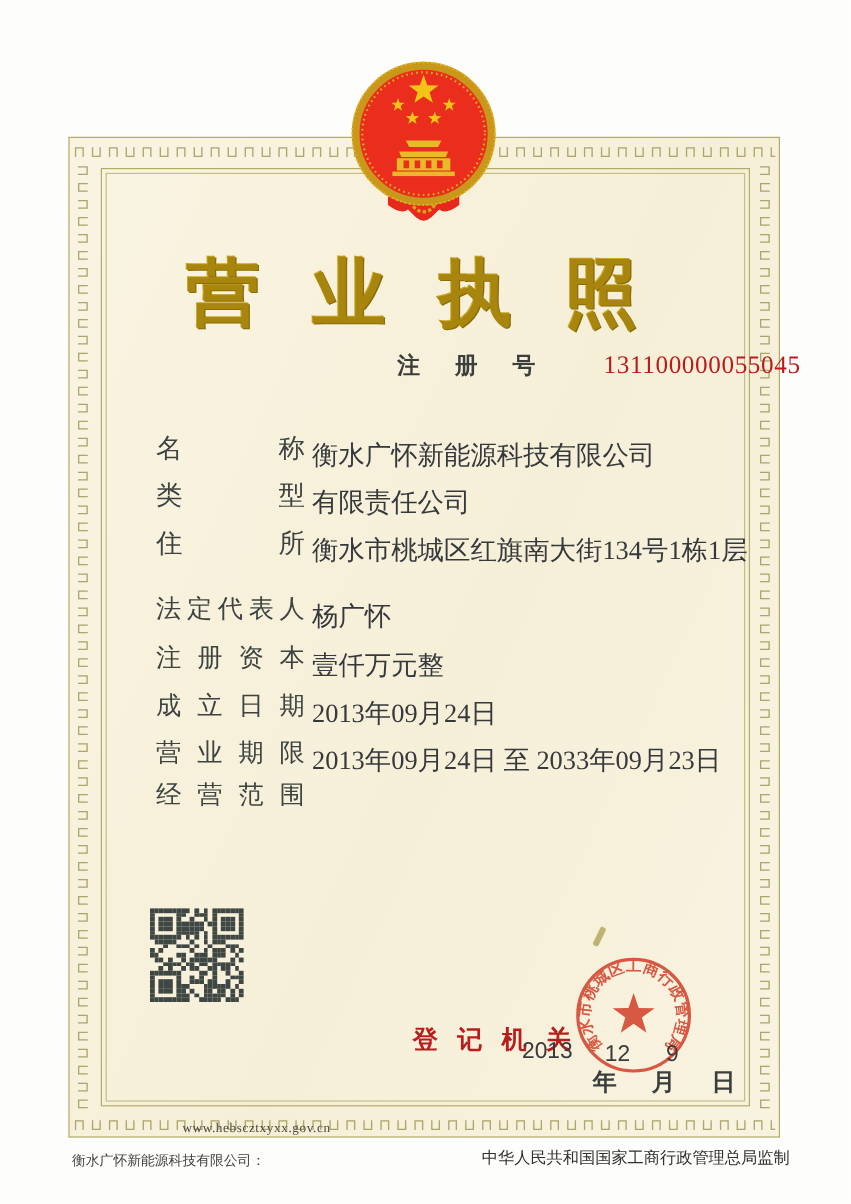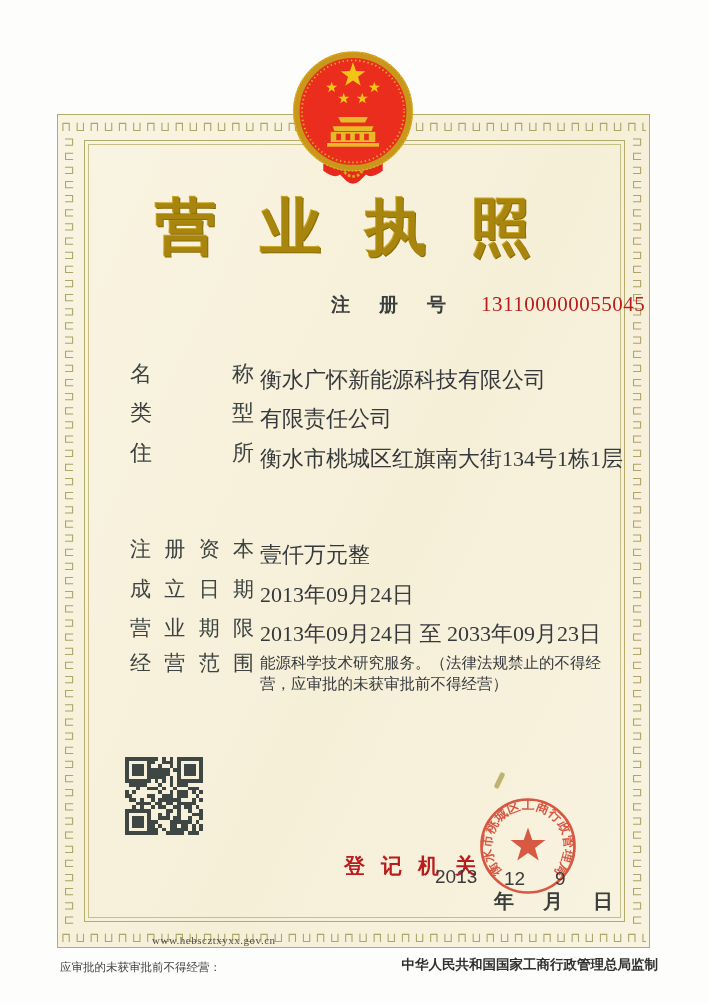--- a/index.html
+++ b/index.html
@@ -20,25 +20,25 @@
   .band.bottom{top:928px;}
   .band.v{top:137px;width:19px;height:790px;writing-mode:vertical-rl;text-align:left;}
   .band.left{left:60px;}
   .band.right{left:628px;}
   .frame-inner{position:absolute;left:84px;top:140px;width:539px;height:780px;
                border:1.6px solid #b3ab6a;}
   .frame-inner2{position:absolute;left:3px;top:3px;right:3px;bottom:3px;border:1px solid #c6bf85;}
 
   .emblem{position:absolute;left:288px;top:44px;width:130px;height:146px;}
 
-  .title{position:absolute;left:0;top:187px;width:709px;text-align:center;
+  .title{position:absolute;left:0;top:204px;width:709px;text-align:center;
          font-size:61px;font-weight:bold;letter-spacing:44px;padding-left:22px;box-sizing:border-box;
          color:#a8860e;text-shadow:1px 1px 0 #8a6c08, -1px -1px 0 #caa62a;}
 
-  .reg-line{position:absolute;left:331px;top:292px;display:flex;align-items:baseline;}
+  .reg-line{position:absolute;left:331px;top:292px;display:flex;align-items:baseline;gap:22px;}
   .reg-label{font-size:19px;letter-spacing:29px;color:#3a3e3c;font-weight:bold;}
   .reg-number{font-family:"Liberation Serif",serif;font-size:21px;color:#b91c1c;letter-spacing:.5px;margin-left:6px;text-align:center;}
 
   .row{position:absolute;left:115px;display:flex;align-items:flex-start;margin-left:15px;}
   .row .lbl{width:124px;min-width:124px;font-size:22px;color:#3c4340;
             text-align:justify;text-align-last:justify;line-height:1.1;}
   .row .val{margin-left:6px;font-family:"Liberation Serif",serif;font-size:22px;
             color:#35393c;line-height:1.4;padding-top:3px;}
   .r-name{top:362px;} .r-type{top:401px;} .r-addr{top:441px;}
   .r-legal{top:496px;} .r-cap{top:537px;justify-content:center;} .r-est{top:577px;} .r-term{top:616px;}
@@ -58,21 +58,21 @@
             transform:rotate(26deg);border-radius:2px;opacity:.85;}
 
   .d-num{position:absolute;font-family:Liberation Sans, sans-serif;font-size:19px;color:#3b3b3b;}
   .d-year{left:435px;top:866px;} .d-month{left:504px;top:868px;} .d-day{left:555px;top:868px;}
   .d-unit{position:absolute;font-size:20px;color:#3a3e3c;font-weight:bold;}
   .u-year{left:494px;top:888px;} .u-month{left:543px;top:888px;} .u-day{left:593px;top:888px;}
 
   .border-url{position:absolute;left:152px;top:934px;font-family:"Liberation Serif",serif;
               font-size:11px;color:#4b4b45;letter-spacing:.5px;z-index:5;}
   .footer-left{position:absolute;left:60px;top:960px;font-size:11.5px;color:#3f3f3f;}
-  .footer-right{position:absolute;right:51px;top:956px;font-size:13.5px;color:#2f2f2f;font-weight:bold;}
+  .footer-right{position:absolute;right:51px;top:956px;font-size:13.5px;color:#2f2f2f;font-weight:normal;}
 </style>
 </head>
 <body>
 
 <div class="page">
 
   <div class="paper"></div>
 
   <div class="frame-outer"></div>
   <div class="band h top">⊓⊔⊓⊔⊓⊔⊓⊔⊓⊔⊓⊔⊓⊔⊓⊔⊓⊔⊓⊔⊓⊔⊓⊔⊓⊔⊓⊔⊓⊔⊓⊔⊓⊔⊓⊔⊓⊔⊓⊔⊓⊔⊓⊔⊓⊔⊓⊔⊓⊔⊓⊔⊓⊔⊓⊔⊓⊔⊓⊔⊓⊔⊓⊔⊓⊔⊓⊔⊓⊔⊓⊔⊓⊔⊓⊔⊓⊔⊓⊔⊓⊔⊓⊔⊓⊔⊓⊔⊓⊔⊓⊔⊓⊔⊓⊔⊓⊔⊓⊔⊓⊔⊓⊔⊓⊔⊓⊔⊓⊔⊓⊔⊓⊔⊓⊔⊓⊔⊓⊔</div>
@@ -123,35 +123,38 @@
     <span class="val">衡水广怀新能源科技有限公司</span>
   </div>
   <div class="row r-type">
     <span class="lbl">类型</span>
     <span class="val">有限责任公司</span>
   </div>
   <div class="row r-addr">
     <span class="lbl">住所</span>
     <span class="val">衡水市桃城区红旗南大街134号1栋1层</span>
   </div>
+  <div class="row r-legal">
+    <span class="lbl">法定代表人</span>
+    <span class="val">杨广怀</span>
+  </div>
   <div class="row r-cap">
     <span class="lbl">注册资本</span>
     <span class="val">壹仟万元整</span>
   </div>
   <div class="row r-est">
     <span class="lbl">成立日期</span>
     <span class="val">2013年09月24日</span>
   </div>
   <div class="row r-term">
     <span class="lbl">营业期限</span>
     <span class="val">2013年09月24日 至 2033年09月23日</span>
   </div>
   <div class="row r-scope">
     <span class="lbl">经营范围</span>
-    <span class="val">能源科学技术研究服务。（法律法规禁止的不得经营，应审批的未获审批前不得经营）</span>
   </div>
 
   <div class="qr" id="qr">
       <div class="on"></div>
       <div class="on"></div>
       <div class="on"></div>
       <div class="on"></div>
       <div class="on"></div>
       <div class="on"></div>
       <div class="on"></div>
@@ -607,16 +610,16 @@
 
   <span class="d-num d-year">2013</span>
   <span class="d-num d-month">12</span>
   <span class="d-num d-day">9</span>
   <span class="d-unit u-year">年</span>
   <span class="d-unit u-month">月</span>
   <span class="d-unit u-day">日</span>
 
   <span class="border-url">www.hebscztxyxx.gov.cn</span>
 
-  <span class="footer-left">应审批的未获审批前不得经营：</span>
+  <span class="footer-left">衡水广怀新能源科技有限公司：</span>
   <span class="footer-right">中华人民共和国国家工商行政管理总局监制</span>
 
 </div>
 
 </body></html>

